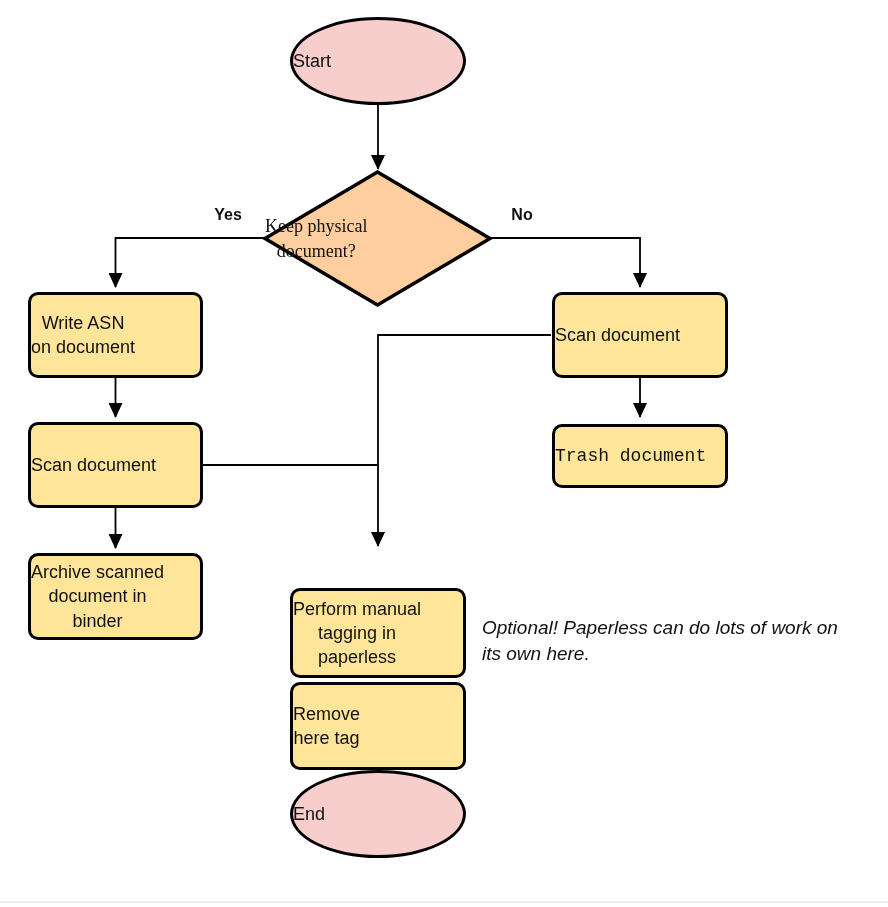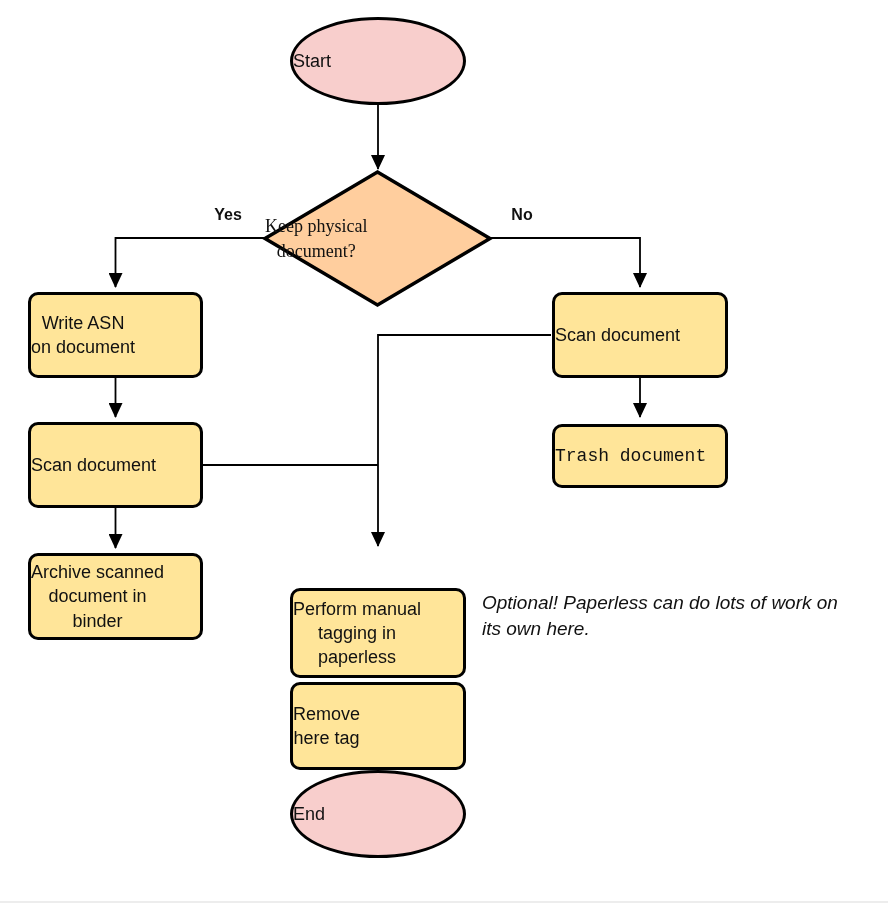--- a/index.html
+++ b/index.html
@@ -14,21 +14,21 @@
     position:absolute;display:flex;align-items:center;
     text-align:center;white-space:pre-line;font-size:18px;line-height:1.34;
     box-sizing:border-box;
   }
   .process{background:var(--process-fill,#ffe599);border:3px solid var(--stroke,#000);border-radius:10px;}
   .terminator{background:var(--terminator-fill,#f8cecc);border:3px solid var(--stroke,#000);border-radius:50%;}
   .decision-text{background:transparent;}
   .edge-label{position:absolute;font-size:16px;display:flex;align-items:center;justify-content:center;font-weight:bold;}
   .annotation{
     position:absolute;font-style:italic;font-size:19px;line-height:1.35;
-    white-space:pre-line;text-align:left;
+    white-space:pre-line;text-align:left;margin-top:25px;
   }
   .divider{position:absolute;left:0;right:0;height:2px;background:var(--divider,#ededed);}
 </style>
 </head>
 <body>
 
 <div class="canvas">
 
   <svg class="layer" width="888" height="907" viewBox="0 0 888 907">
     <defs>

